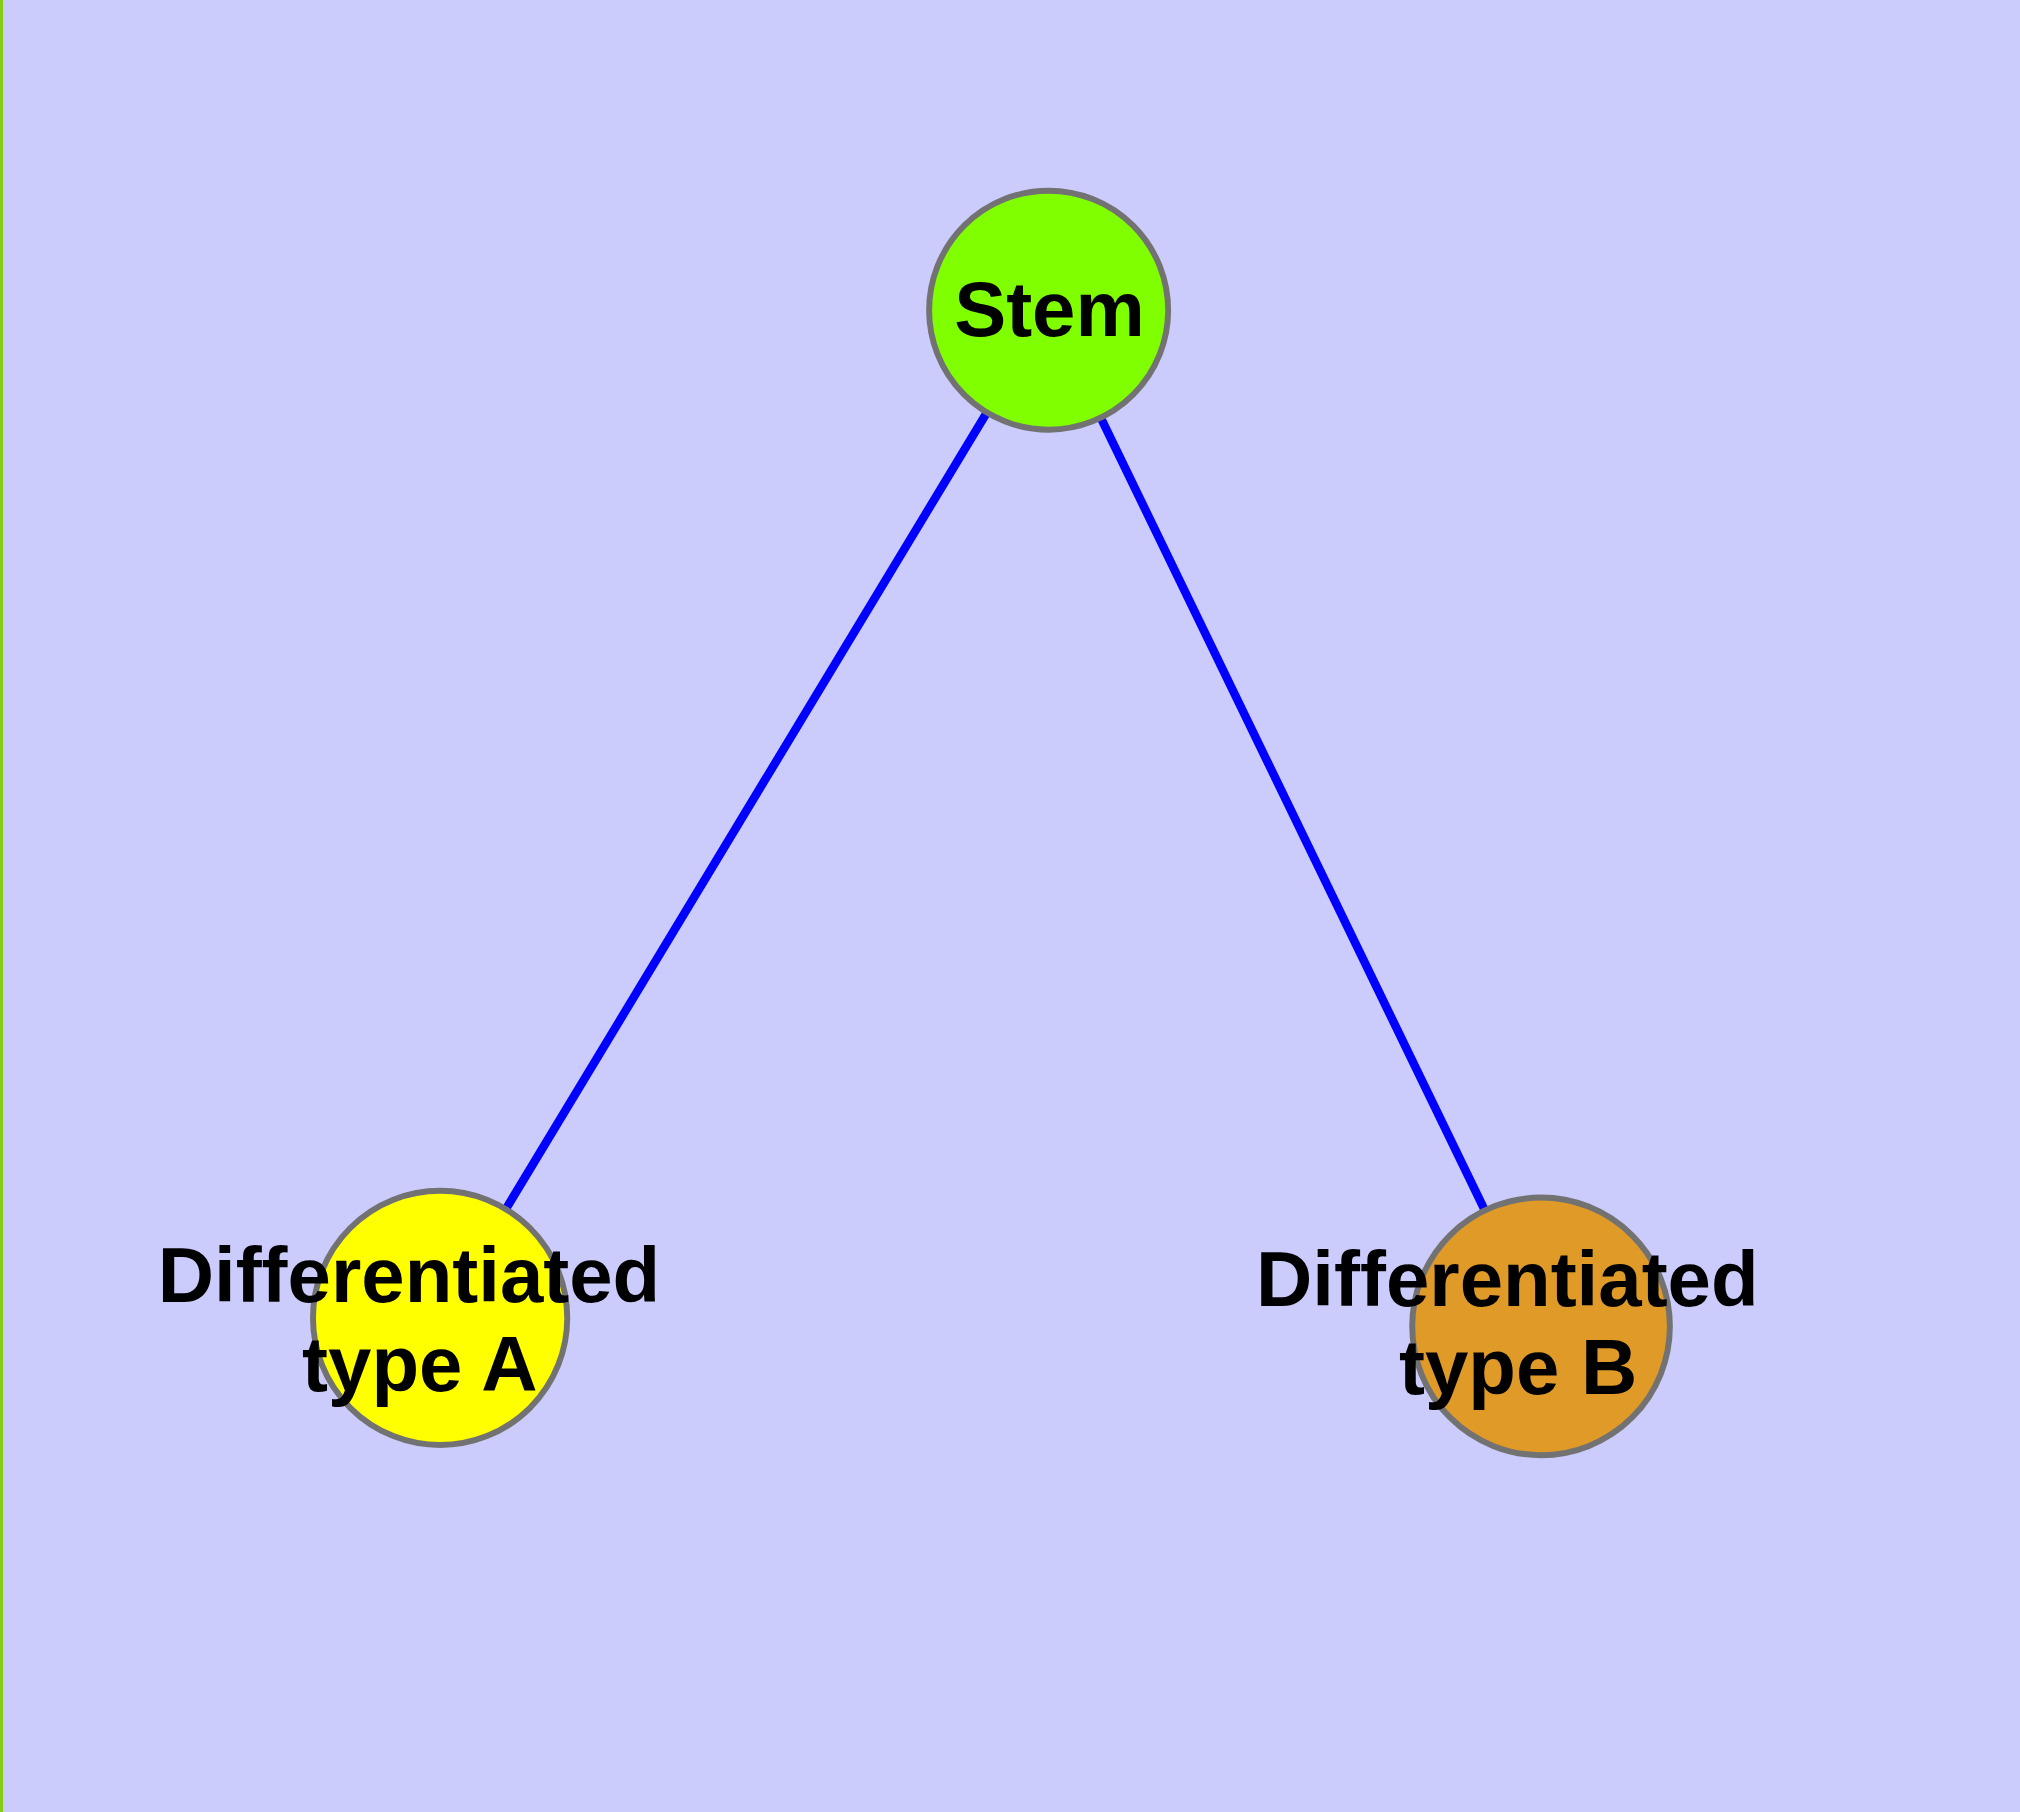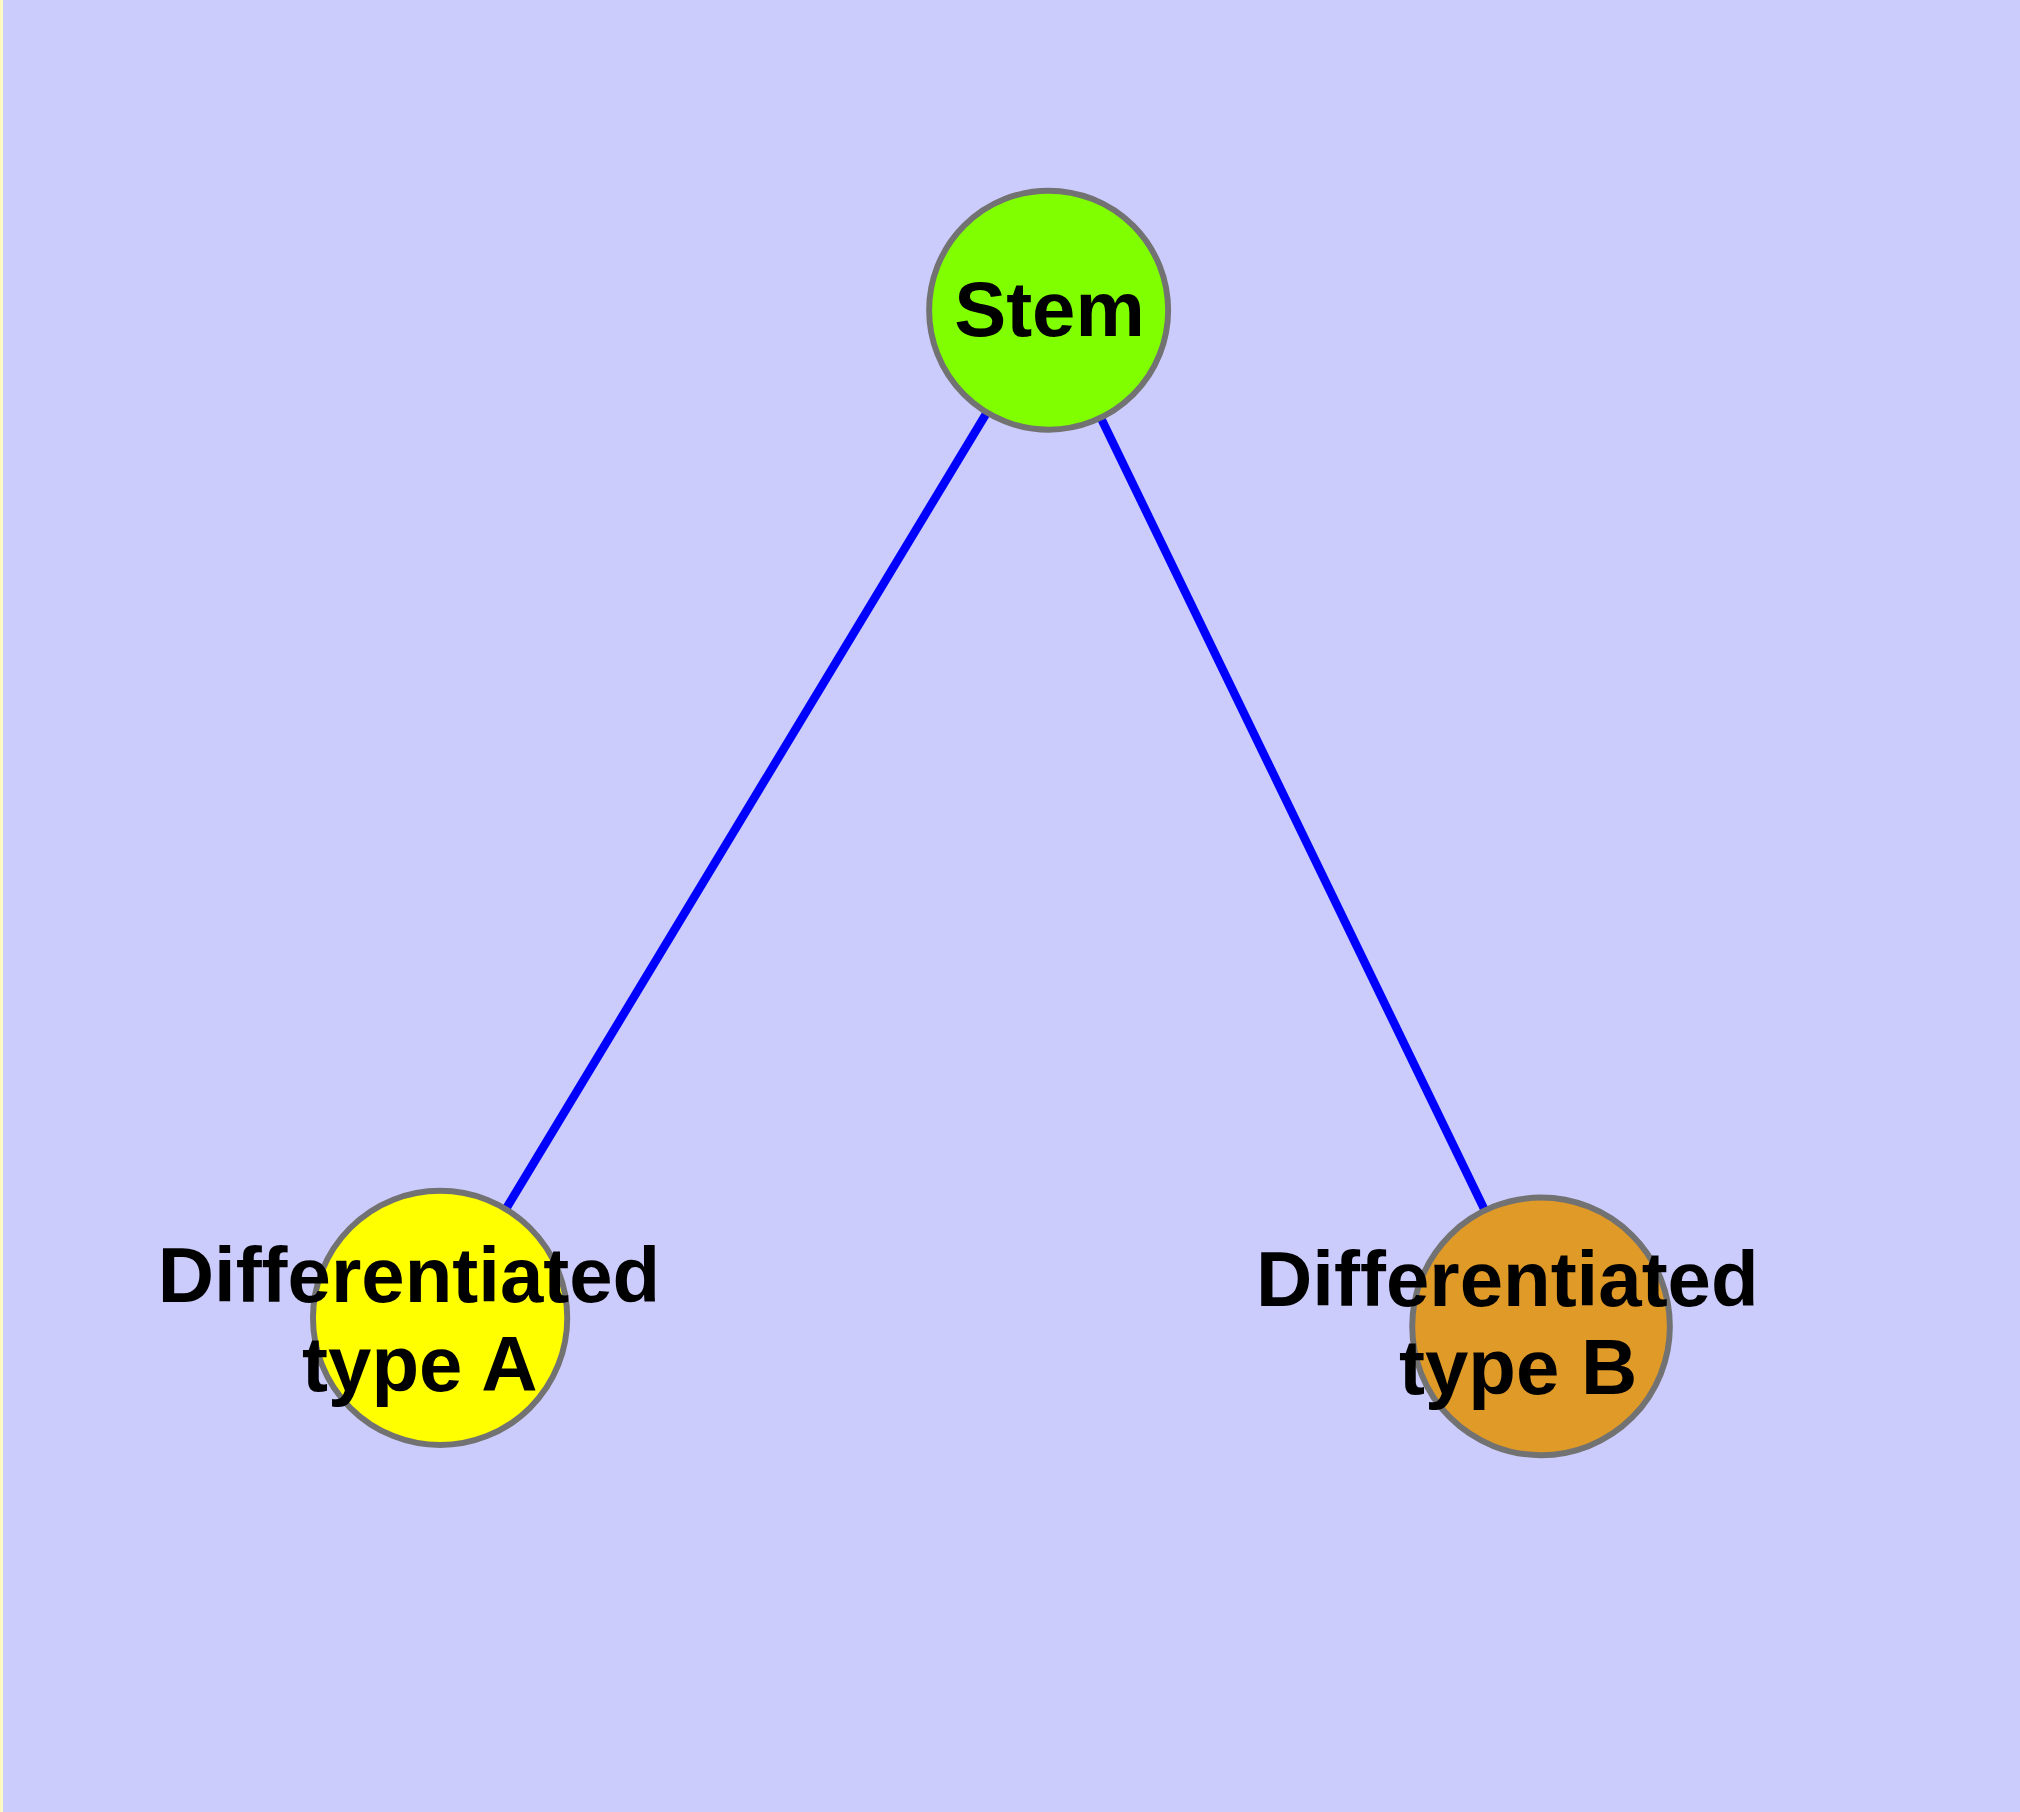--- a/index.html
+++ b/index.html
@@ -5,21 +5,21 @@
 <style>
   html, body {
     margin: 0;
     padding: 0;
     background: #ffffff;
   }
   #canvas {
     position: relative;
     width: 2021px;
     height: 1812px;
-    background: #fef9c3;
+    background: #84cc16;
     overflow: hidden;
     font-family: "Liberation Sans", "DejaVu Sans", sans-serif;
   }
   #plot-area {
     position: absolute;
     left: 3.4px;
     top: 0px;
     width: 2017px;
     height: 1812px;
     background: #ccccfc;

